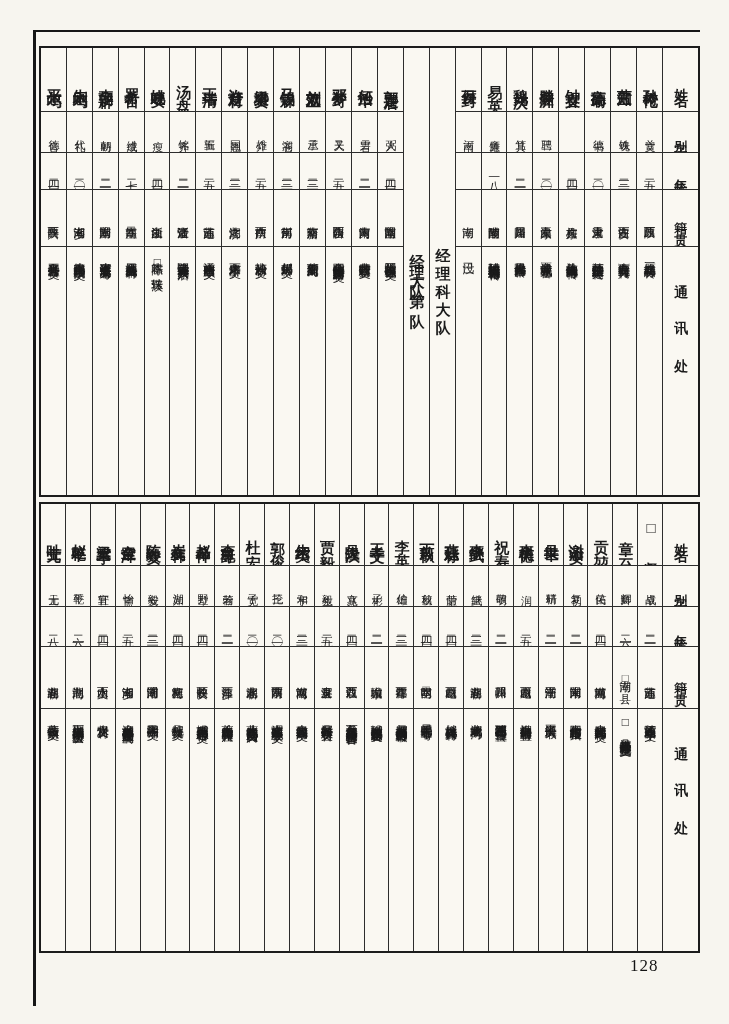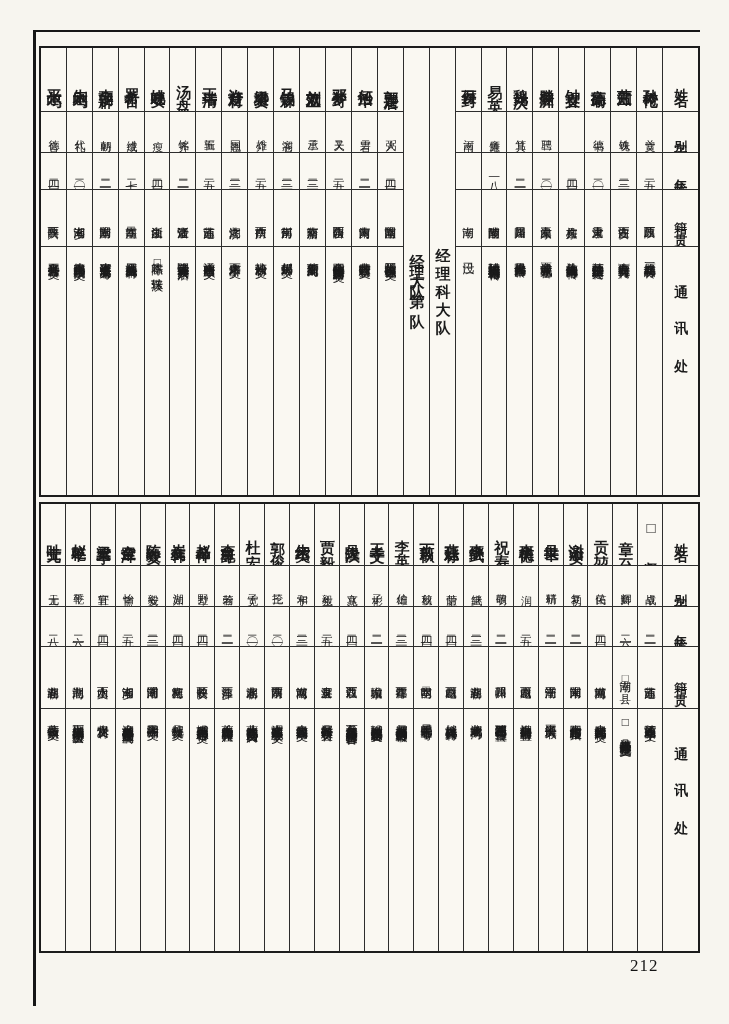--- a/index.html
+++ b/index.html
@@ -929,14 +929,14 @@
         </div>
         <div class="cell c-place">
           <div class="vtext t-place">湖北蕲春</div>
         </div>
         <div class="cell c-addr">
           <div class="vtext t-addr">蕲春伍家药镇交</div>
         </div>
       </div>
     </div>
 
-  <div class="page-number">212</div>
+  <div class="page-number">128</div>
 </div>
 
 </body></html>

